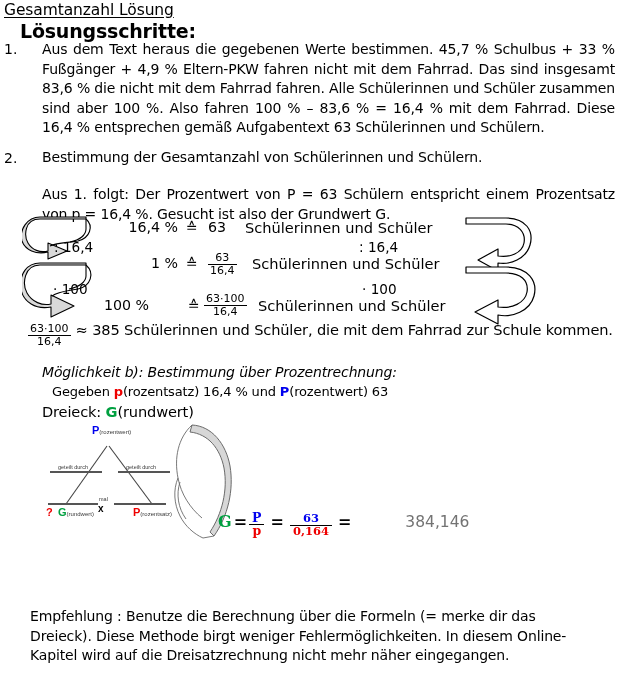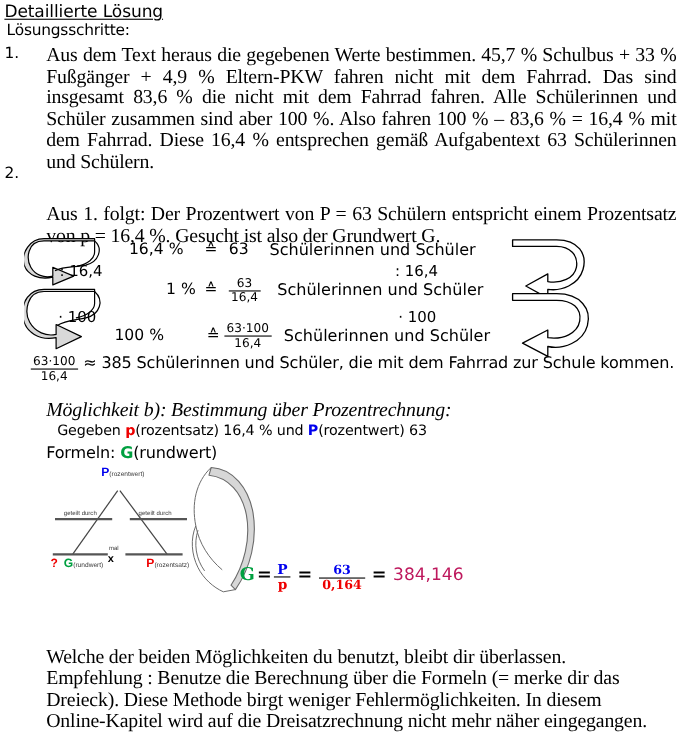--- a/index.html
+++ b/index.html
@@ -26,36 +26,36 @@
     position: absolute;
     left: 4px;
     top: 1px;
     font-size: 15.5px;
     letter-spacing: -0.1px;
     text-decoration: underline;
     text-underline-offset: 2px;
   }
   .sub {
     position: absolute;
-    left: 6px;
+    left: 20px;
     top: 20px;
+    font-size: 19px;
+    letter-spacing: -0.2px;
+    font-weight: bold;
+  }
+  .numlbl {
+    position: absolute;
     font-size: 14px;
-    letter-spacing: -0.2px;
-  }
-  .numlbl {
+  }
+  .para {
     position: absolute;
     font-size: 14px;
-  }
-  .para {
-    position: absolute;
-    font-size: 18px;
     line-height: 19.5px;
     text-align: justify;
     letter-spacing: -0.15px;
-    font-family: Liberation Serif, serif;
   }
   .para.nj { text-align: left; }
   .ital { font-style: italic; }
 
   
   .ds {
     position: absolute;
     font-size: 14.2px;
   }
   .ds-cell { position: absolute; }
@@ -114,37 +114,38 @@
     text-align: center;
     line-height: 11.5px;
   }
   .f-frac .fn { display: block; font-size: 12.5px; padding: 0 3px; }
   .f-frac .fd { display: block; font-size: 12.5px; border-top: 1.3px solid #000; padding: 0 3px; }
   .f-frac.num2 .fn, .f-frac.num2 .fd { font-size: 11.5px; }
 
   .c-green { color: #00a040; }
   .c-blue  { color: #0000ee; }
   .c-red   { color: #ee0000; }
-  .c-dgreen{ color: #be185d; }
+  .c-dgreen{ color: #737373; margin-left: 48px; }
 
   svg { display: block; }
   .abs { position: absolute; }
 </style>
 </head>
 <body>
 
 <div class="page">
 
-  <div class="ttl">Detaillierte Lösung</div>
+  <div class="ttl">Gesamtanzahl Lösung</div>
   <div class="sub">Lösungsschritte:</div>
 
   <div class="numlbl" style="left:4px; top:41px;">1.</div>
   <div class="para" style="left:42px; top:40px; width:573px;">Aus dem Text heraus die gegebenen Werte bestimmen. 45,7 % Schulbus + 33 % Fußgänger + 4,9 % Eltern-PKW fahren nicht mit dem Fahrrad. Das sind insgesamt 83,6 % die nicht mit dem Fahrrad fahren. Alle Schülerinnen und Schüler zusammen sind aber 100 %. Also fahren 100 % – 83,6 % = 16,4 % mit dem Fahrrad. Diese 16,4 % entsprechen gemäß Aufgabentext 63 Schülerinnen und Schülern.</div>
 
   <div class="numlbl" style="left:4px; top:150px;">2.</div>
+  <div class="para nj" style="left:42px; top:148px; width:573px;">Bestimmung der Gesamtanzahl von Schülerinnen und Schülern.</div>
 
 
   <div class="para" style="left:42px; top:185px; width:573px;">Aus 1. folgt: Der Prozentwert von P = 63 Schülern entspricht einem Prozentsatz von p = 16,4 %. Gesucht ist also der Grundwert G.</div>
 
   <div class="abs" style="left:0; top:215px; width:618px; height:110px;">
 
     <svg class="abs" style="left:22px; top:1px;" width="88" height="108" viewBox="0 0 88 108">
 
       <path d="M64 3 L18 3 C2 3 2 20 6 27 C10 34 18 37 26 35 L26 27 L45 35 L26 43 L26 36
                C14 39 3 34 0 25 C-3 14 5 1 18 1 L64 1 Z" fill="#d9d9d9" stroke="#000" stroke-width="1.1" stroke-linejoin="round"></path>
@@ -160,21 +161,21 @@
 
     <svg class="abs" style="left:462px; top:0px;" width="106" height="112" viewBox="0 0 106 112">
 
       <path d="M4 3 L44 3 C64 3 72 16 68 30 C64 44 48 50 36 48 L36 56 L16 45 L36 34 L36 41
                C48 43 60 38 62 28 C64 17 56 9 44 9 L4 9 Z" fill="#ffffff" stroke="#000" stroke-width="1.2" stroke-linejoin="round"></path>
 
       <path d="M4 52 L44 52 C66 52 76 66 72 81 C68 96 50 103 36 100 L36 109 L13 97 L36 85 L36 92
                C50 94 63 88 65 77 C67 65 58 58 44 58 L4 58 Z" fill="#ffffff" stroke="#000" stroke-width="1.2" stroke-linejoin="round"></path>
     </svg>
 
-    <div class="ds ds-cell" style="left:106px; top:4px; width:72px; text-align:center;">16,4 %</div>
+    <div class="ds ds-cell" style="left:106px; top:4px; width:72px; text-align:right;">16,4 %</div>
     <div class="ds ds-cell op" style="left:186px; top:4px;">≙</div>
     <div class="ds ds-cell" style="left:208px; top:4px;">63</div>
     <div class="ds ds-cell" style="left:245px; top:4px; font-size:14.6px;">Schülerinnen und Schüler</div>
 
     <div class="ds ds-cell" style="left:54px; top:24px; font-size:13.6px;">: 16,4</div>
     <div class="ds ds-cell" style="left:359px; top:24px; font-size:13.6px;">: 16,4</div>
 
     <div class="ds ds-cell" style="left:106px; top:40px; width:72px; text-align:right;">1 %</div>
     <div class="ds ds-cell op" style="left:186px; top:40px;">≙</div>
     <div class="ds ds-cell" style="left:208px; top:37px;">
@@ -207,21 +208,21 @@
     <span style="font-size:14.6px; line-height:19.5px; letter-spacing:-0.15px;text-align:right;">≈ 385 Schülerinnen und Schüler, die mit dem Fahrrad zur Schule kommen.</span>
   </div>
 
   <div class="para nj ital" style="left:42px; top:363px; width:573px;">Möglichkeit b): Bestimmung über Prozentrechnung:</div>
 
   <div class="abs" style="left:42px; top:384px; font-size:13px; letter-spacing:-0.15px;margin-left:10px;">
     <span>Gegeben </span><span class="c-red" style="font-weight:bold;">p</span><span>(rozentsatz) 16,4 % und </span><span class="c-blue" style="font-weight:bold;">P</span><span>(rozentwert) 63</span>
   </div>
 
   <div class="abs" style="left:42px; top:403px; font-size:14.6px; letter-spacing:-0.15px;">
-    <span>Formeln:  </span><span class="c-green" style="font-weight:bold;">G</span><span>(rundwert)</span>
+    <span>Dreieck:  </span><span class="c-green" style="font-weight:bold;">G</span><span>(rundwert)</span>
   </div>
 
   <div class="abs" style="left:30px; top:424px; width:250px; height:120px;">
 
     <svg class="abs" style="left:0; top:0;" width="160" height="120" viewBox="0 0 160 120">
 
       <line x1="77" y1="22" x2="36" y2="80" stroke="#444" stroke-width="1.1"></line>
 
       <line x1="79" y1="22" x2="122" y2="80" stroke="#444" stroke-width="1.1"></line>
 
@@ -260,17 +261,16 @@
       <path d="M40 62 C36 74 38 88 46 99" fill="none" stroke="#6a6a6a" stroke-width="0.9"></path>
       <path d="M63 118 L74 116" fill="none" stroke="#6a6a6a" stroke-width="0.9"></path>
     </svg>
   </div>
 
   <div class="formula" style="left:218px; top:512px;">
     <span class="c-green">G</span><span class="eq">=</span><span class="f-frac"><span class="fn c-blue">P</span><span class="fd c-red">p</span></span><span class="eq" style="padding:0 6px;">=</span><span class="f-frac num2"><span class="fn c-blue">63</span><span class="fd c-red">0,164</span></span><span class="eq" style="padding:0 6px;">=</span><span class="c-dgreen" style="font-family:'DejaVu Sans',sans-serif; font-weight:normal; font-size:15.5px;">384,146</span>
   </div>
 
 
-  <div class="para nj" style="left:42px; top:588px; width:573px;">Welche der beiden Möglichkeiten du benutzt, bleibt dir überlassen.</div>
-
-  <div class="para nj" style="left:42px; top:607px; width:556px;">Empfehlung : Benutze die Berechnung über die Formeln (= merke dir das Dreieck). Diese Methode birgt weniger Fehlermöglichkeiten. In diesem Online-Kapitel wird auf die Dreisatzrechnung nicht mehr näher eingegangen.</div>
+
+  <div class="para nj" style="left:30px; top:607px; width:556px;">Empfehlung : Benutze die Berechnung über die Formeln (= merke dir das Dreieck). Diese Methode birgt weniger Fehlermöglichkeiten. In diesem Online-Kapitel wird auf die Dreisatzrechnung nicht mehr näher eingegangen.</div>
 
 </div>
 
 </body></html>

